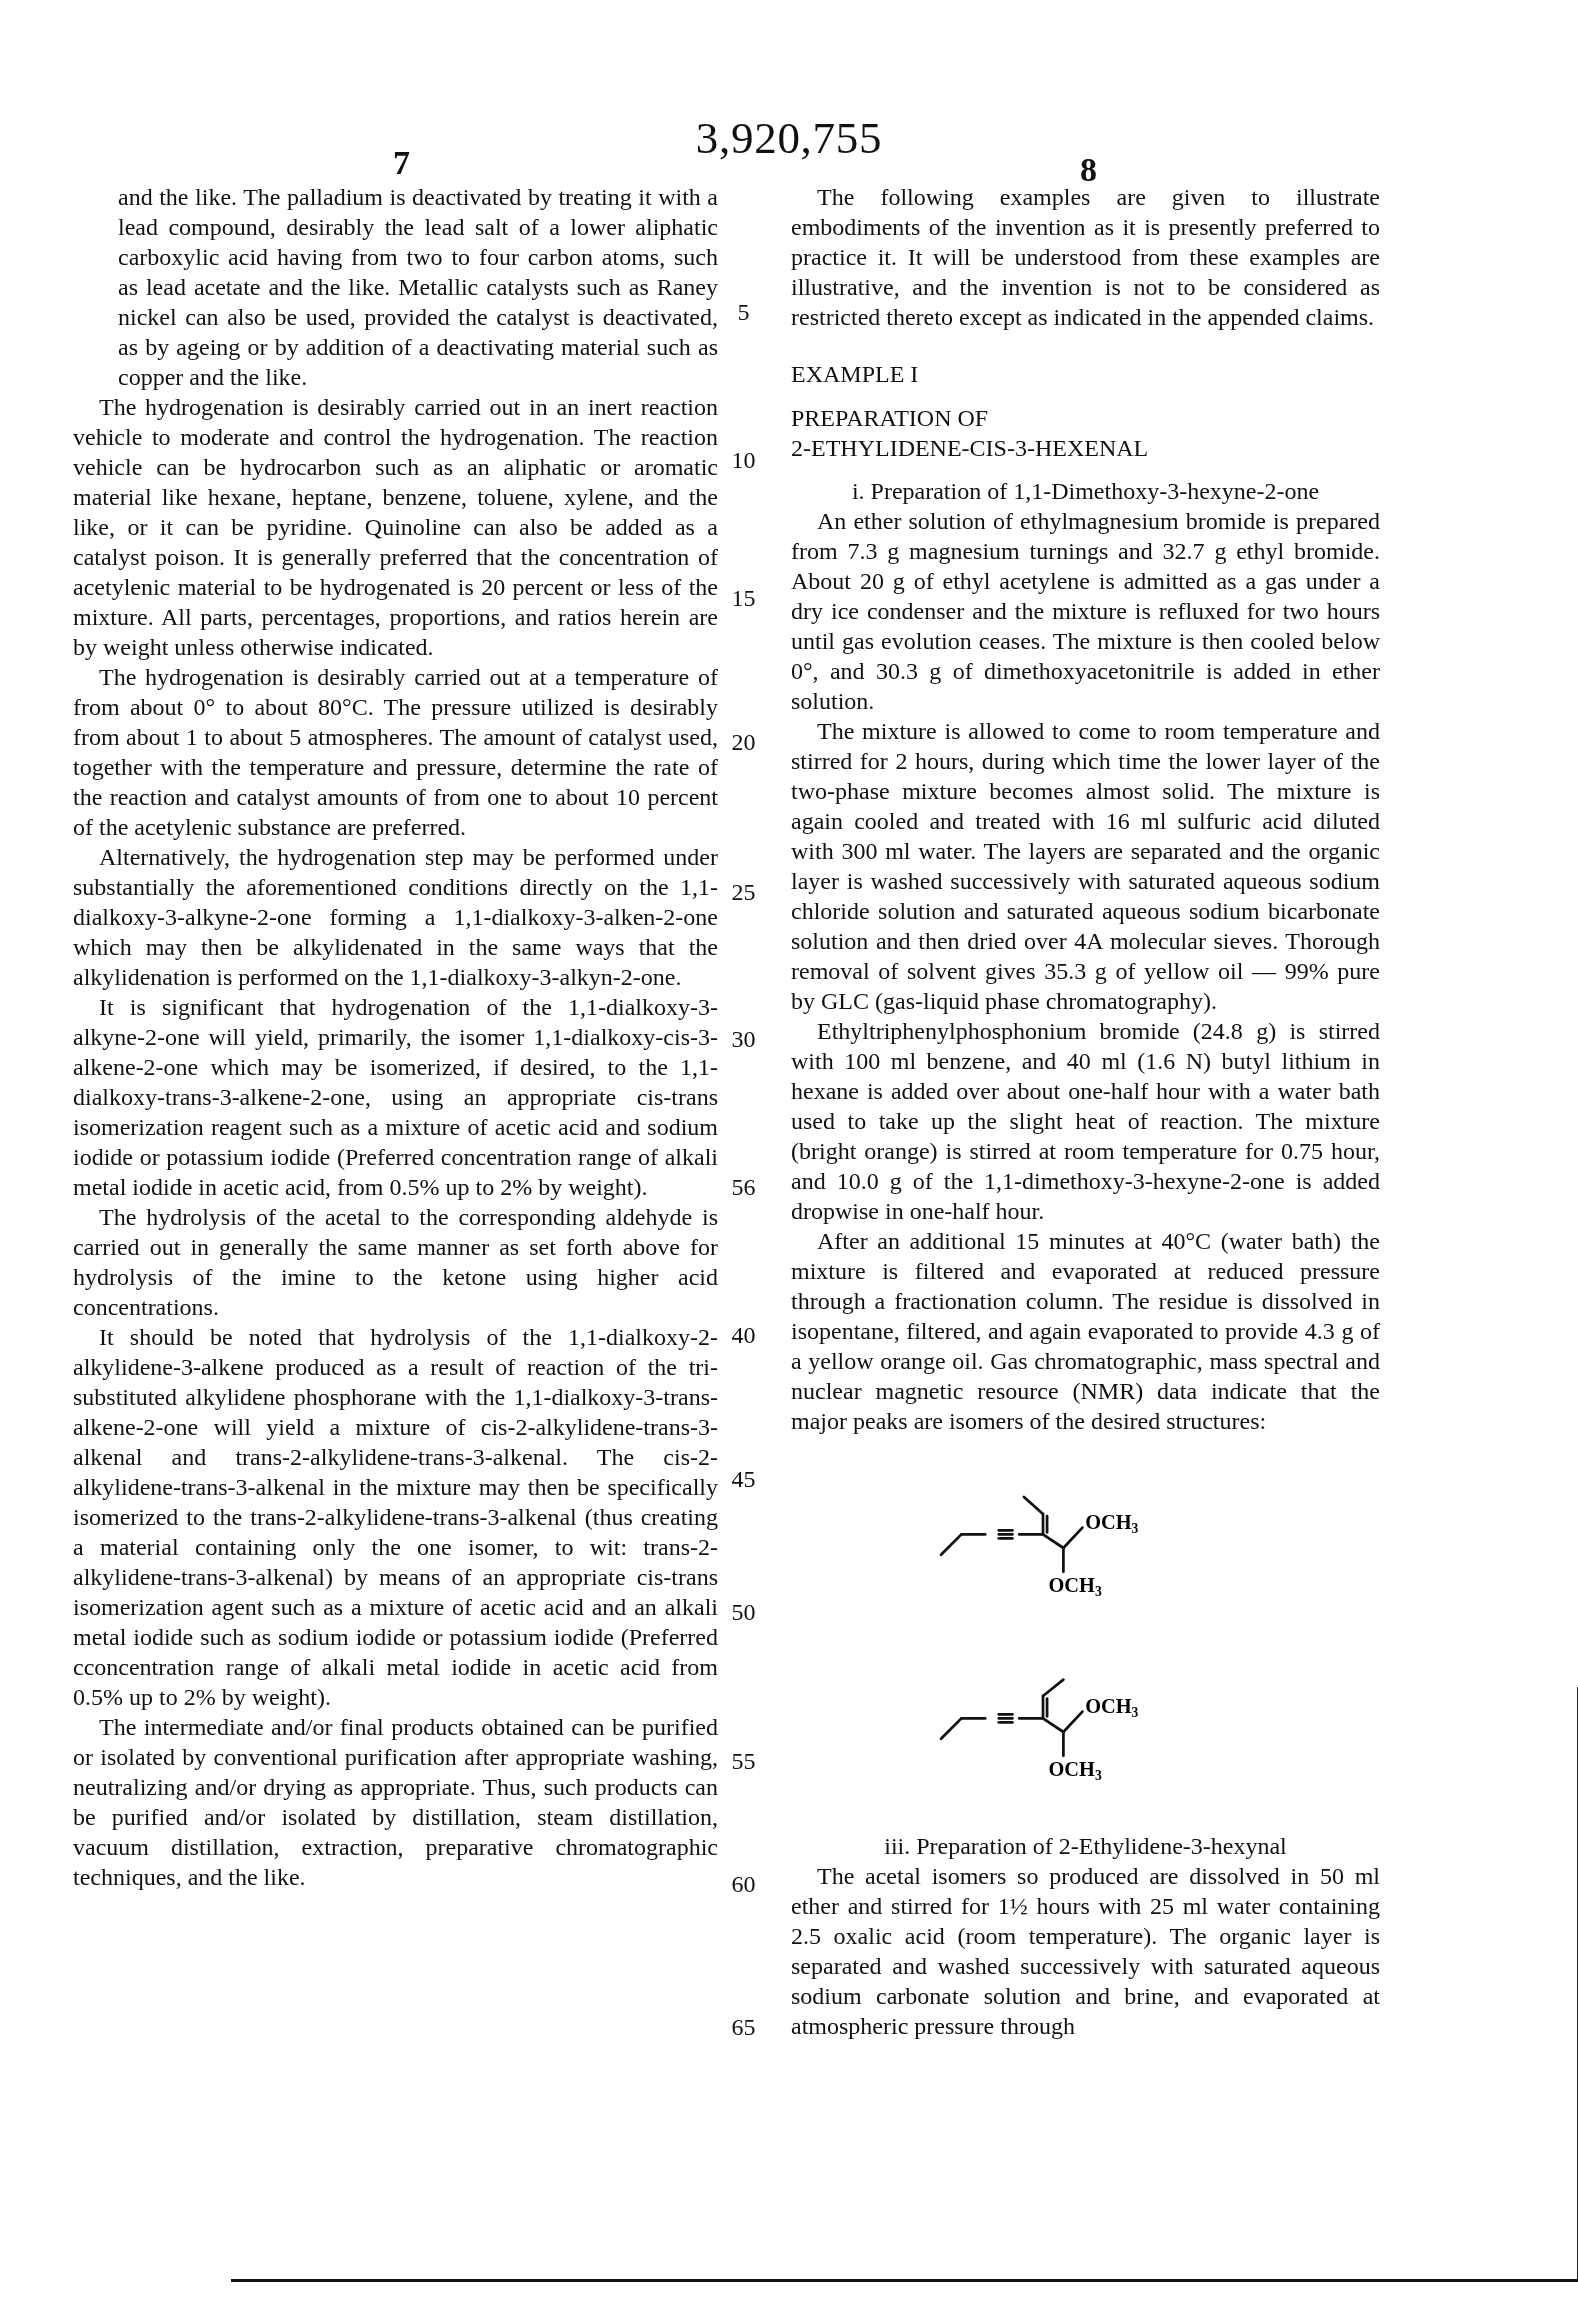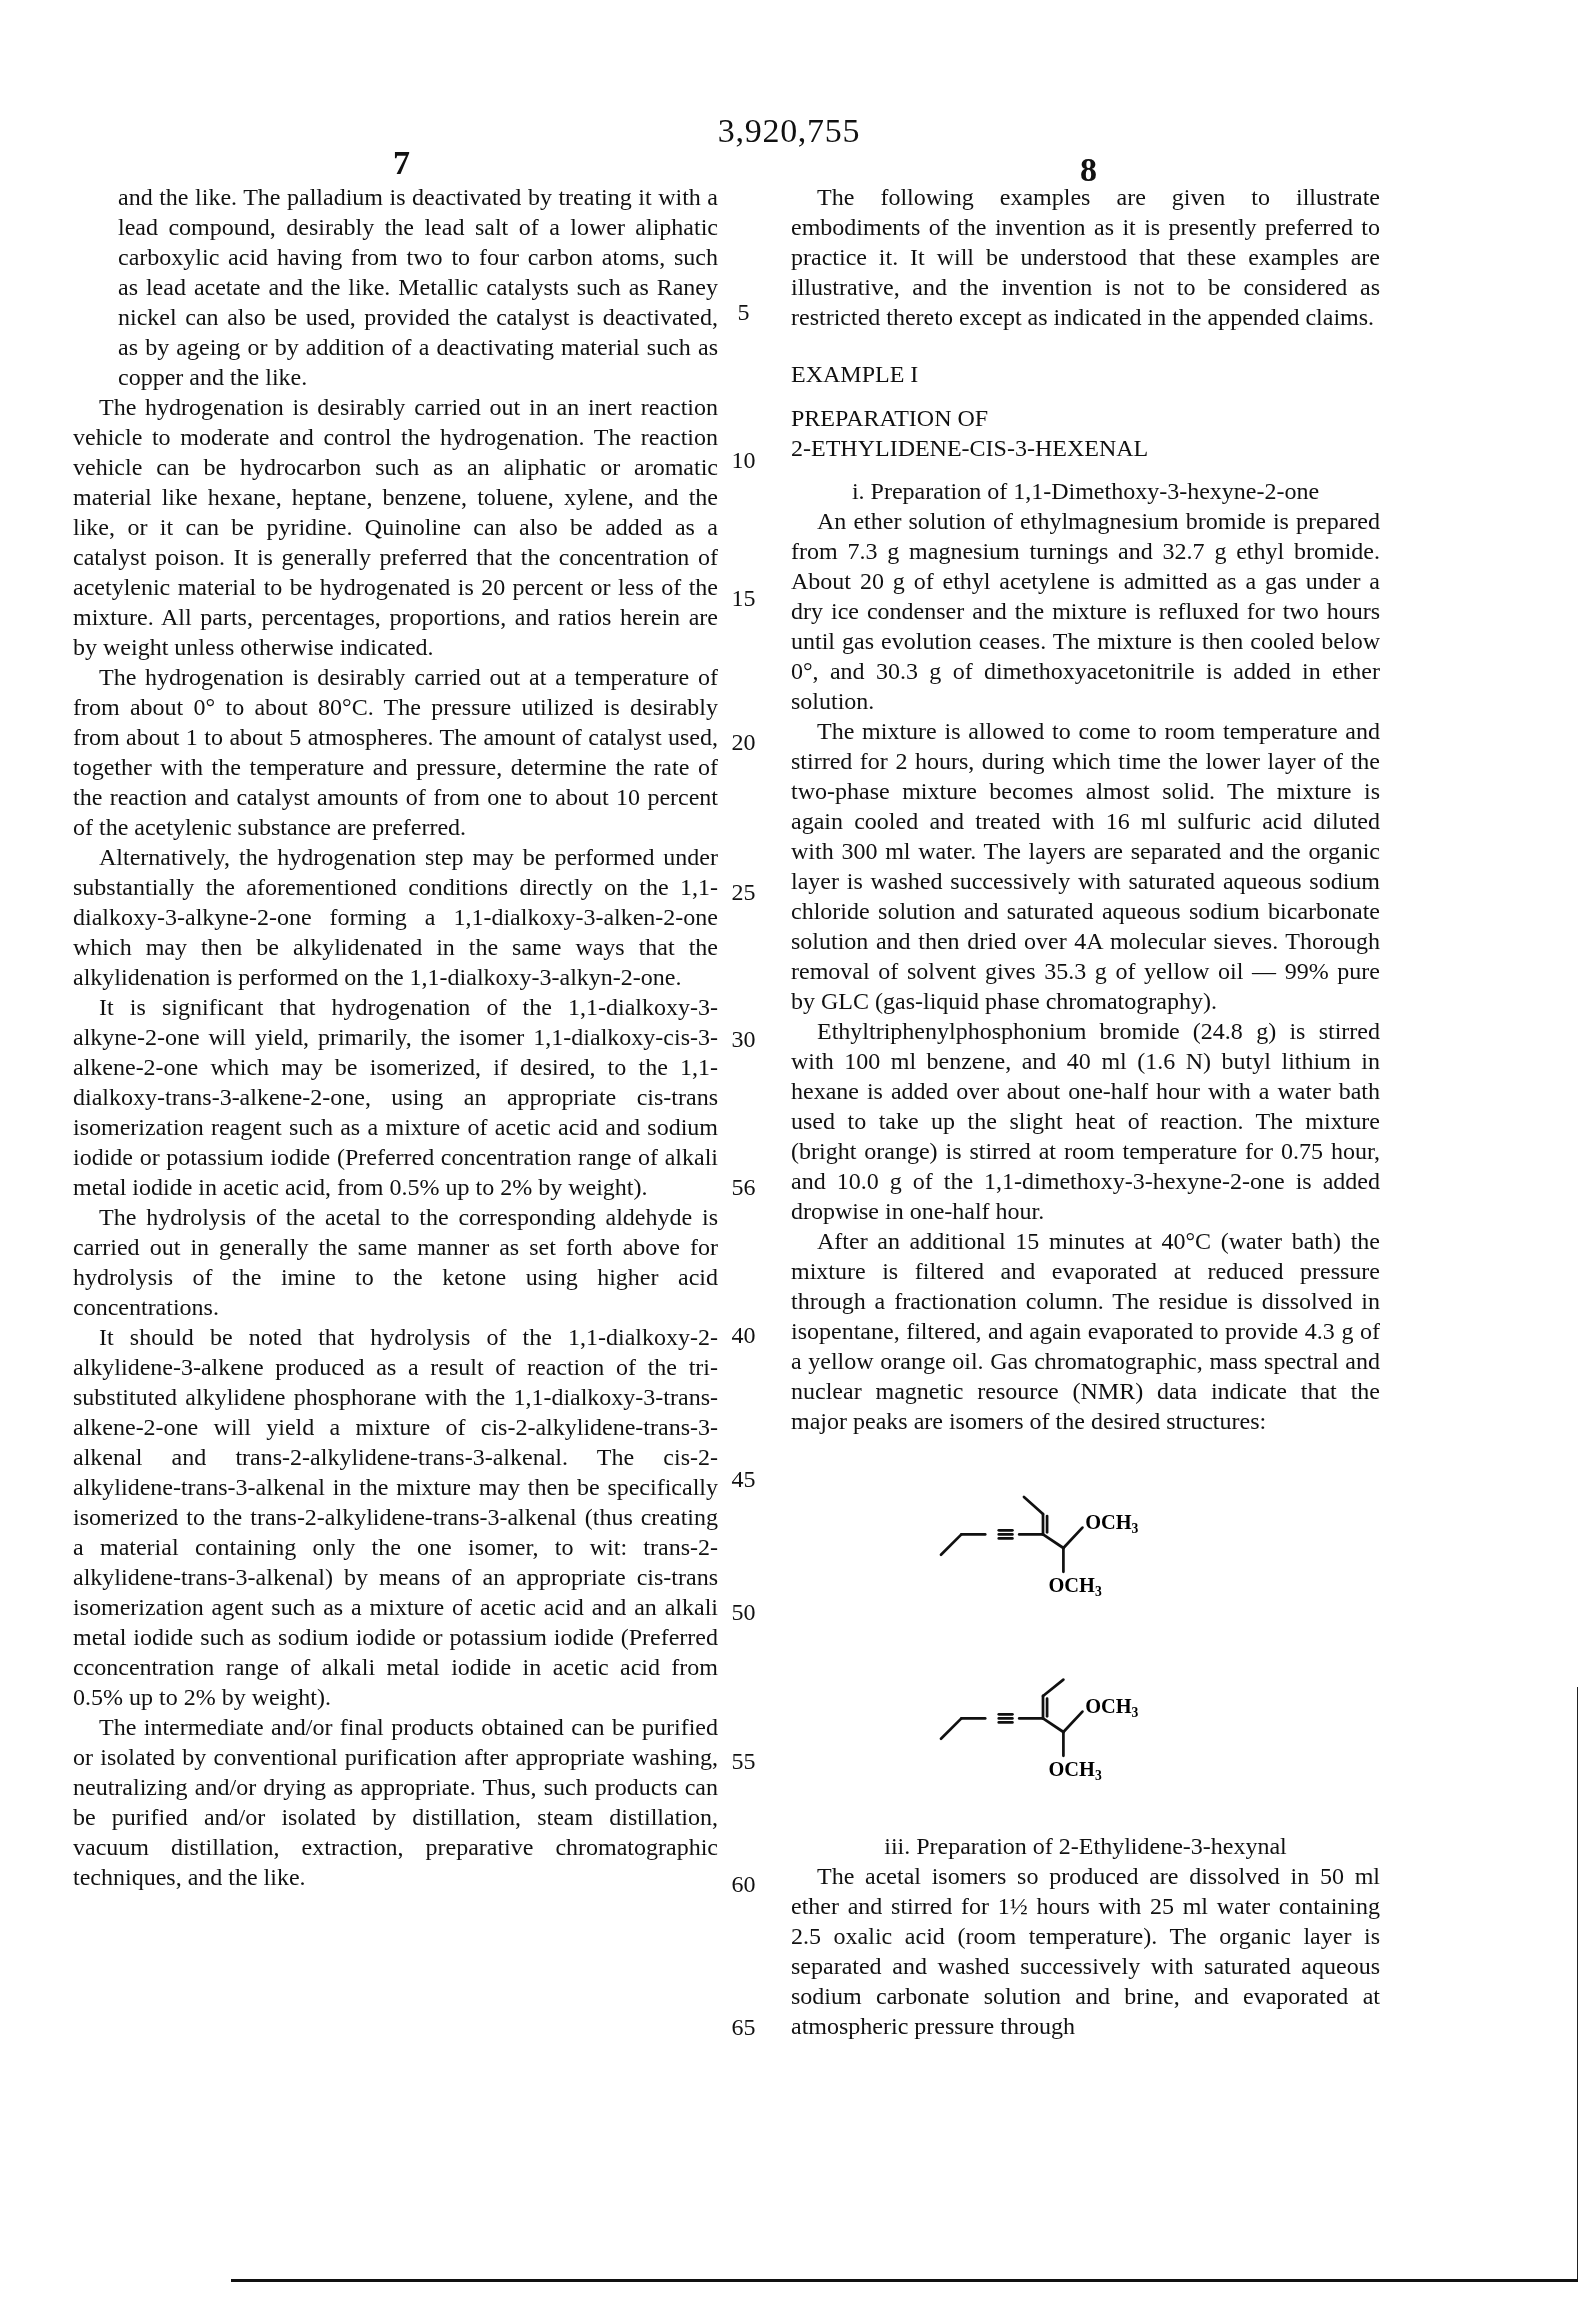--- a/index.html
+++ b/index.html
@@ -3,21 +3,21 @@
 <meta charset="utf-8">
 <style>
   html, body { margin: 0; padding: 0; background: #ffffff; }
   body {
     width: 1578px; height: 2319px; position: relative; overflow: hidden;
     font-family: "Liberation Serif", "DejaVu Serif", serif;
     color: #111111;
   }
   .patent-no {
     position: absolute; top: 112px; left: 0; width: 1578px; text-align: center;
-    font-size: 34px; letter-spacing: 0.7px;
+    font-size: 45px; letter-spacing: 0.7px;
   }
   .colnum { position: absolute; font-size: 34px; font-weight: bold; }
   .colnum.left { left: 393px; top: 144px; }
   .colnum.right { left: 1080px; top: 151px; }
   .col {
     position: absolute; font-size: 24px; line-height: 30px;
     text-align: justify; hyphens: manual;
   }
   .col.left { left: 73px; top: 182px; width: 645px; }
   .col.right { left: 791px; top: 182px; width: 589px; }
@@ -66,21 +66,21 @@
   <p>The hydrogenation is desirably carried out in an inert reaction vehicle to moderate and control the hydrogenation. The reaction vehicle can be hydrocarbon such as an aliphatic or aromatic material like hexane, heptane, benzene, toluene, xylene, and the like, or it can be pyridine. Quinoline can also be added as a catalyst poison. It is generally preferred that the concentration of acetylenic material to be hydrogenated is 20 percent or less of the mixture. All parts, percentages, proportions, and ratios herein are by weight unless otherwise indicated.</p>
   <p>The hydrogenation is desirably carried out at a temperature of from about 0° to about 80°C. The pressure utilized is desirably from about 1 to about 5 atmospheres. The amount of catalyst used, together with the temperature and pressure, determine the rate of the reaction and catalyst amounts of from one to about 10 percent of the acetylenic substance are preferred.</p>
   <p>Alternatively, the hydrogenation step may be performed under substantially the aforementioned conditions directly on the 1,1-dialkoxy-3-alkyne-2-one forming a 1,1-dialkoxy-3-alken-2-one which may then be alkylidenated in the same ways that the alkylidenation is performed on the 1,1-dialkoxy-3-alkyn-2-one.</p>
   <p>It is significant that hydrogenation of the 1,1-dialkoxy-3-alkyne-2-one will yield, primarily, the isomer 1,1-dialkoxy-cis-3-alkene-2-one which may be isomerized, if desired, to the 1,1-dialkoxy-trans-3-alkene-2-one, using an appropriate cis-trans isomerization reagent such as a mixture of acetic acid and sodium iodide or potassium iodide (Preferred concentration range of alkali metal iodide in acetic acid, from 0.5% up to 2% by weight).</p>
   <p>The hydrolysis of the acetal to the corresponding aldehyde is carried out in generally the same manner as set forth above for hydrolysis of the imine to the ketone using higher acid concentrations.</p>
   <p>It should be noted that hydrolysis of the 1,1-dialkoxy-2-alkylidene-3-alkene produced as a result of reaction of the tri-substituted alkylidene phosphorane with the 1,1-dialkoxy-3-trans-alkene-2-one will yield a mixture of cis-2-alkylidene-trans-3-alkenal and trans-2-alkylidene-trans-3-alkenal. The cis-2-alkylidene-trans-3-alkenal in the mixture may then be specifically isomerized to the trans-2-alkylidene-trans-3-alkenal (thus creating a material containing only the one isomer, to wit: trans-2-alkylidene-trans-3-alkenal) by means of an appropriate cis-trans isomerization agent such as a mixture of acetic acid and an alkali metal iodide such as sodium iodide or potassium iodide (Preferred cconcentration range of alkali metal iodide in acetic acid from 0.5% up to 2% by weight).</p>
   <p>The intermediate and/or final products obtained can be purified or isolated by conventional purification after appropriate washing, neutralizing and/or drying as appropriate. Thus, such products can be purified and/or isolated by distillation, steam distillation, vacuum distillation, extraction, preparative chromatographic techniques, and the like.</p>
 </div>
 
 <div class="col right">
-  <p>The following examples are given to illustrate embodiments of the invention as it is presently preferred to practice it. It will be understood that these examples are illustrative, and the invention is not to be considered as restricted thereto except as indicated in the appended claims.</p>
+  <p>The following examples are given to illustrate embodiments of the invention as it is presently preferred to practice it. It will be understood from these examples are illustrative, and the invention is not to be considered as restricted thereto except as indicated in the appended claims.</p>
   <div class="gap-md"></div>
   <p class="heading">EXAMPLE I</p>
   <div class="gap-sm"></div>
   <p class="heading">PREPARATION OF</p>
   <p class="heading">2-ETHYLIDENE-CIS-3-HEXENAL</p>
   <div class="gap-sm"></div>
   <p class="sub">i. Preparation of 1,1-Dimethoxy-3-hexyne-2-one</p>
   <p>An ether solution of ethylmagnesium bromide is prepared from 7.3 g magnesium turnings and 32.7 g ethyl bromide. About 20 g of ethyl acetylene is admitted as a gas under a dry ice condenser and the mixture is refluxed for two hours until gas evolution ceases. The mixture is then cooled below 0°, and 30.3 g of dimethoxyacetonitrile is added in ether solution.</p>
   <p>The mixture is allowed to come to room temperature and stirred for 2 hours, during which time the lower layer of the two-phase mixture becomes almost solid. The mixture is again cooled and treated with 16 ml sulfuric acid diluted with 300 ml water. The layers are separated and the organic layer is washed successively with saturated aqueous sodium chloride solution and saturated aqueous sodium bicarbonate solution and then dried over 4A molecular sieves. Thorough removal of solvent gives 35.3 g of yellow oil — 99% pure by GLC (gas-liquid phase chromatography).</p>
   <p>Ethyltriphenylphosphonium bromide (24.8 g) is stirred with 100 ml benzene, and 40 ml (1.6 N) butyl lithium in hexane is added over about one-half hour with a water bath used to take up the slight heat of reaction. The mixture (bright orange) is stirred at room temperature for 0.75 hour, and 10.0 g of the 1,1-dimethoxy-3-hexyne-2-one is added dropwise in one-half hour.</p>

